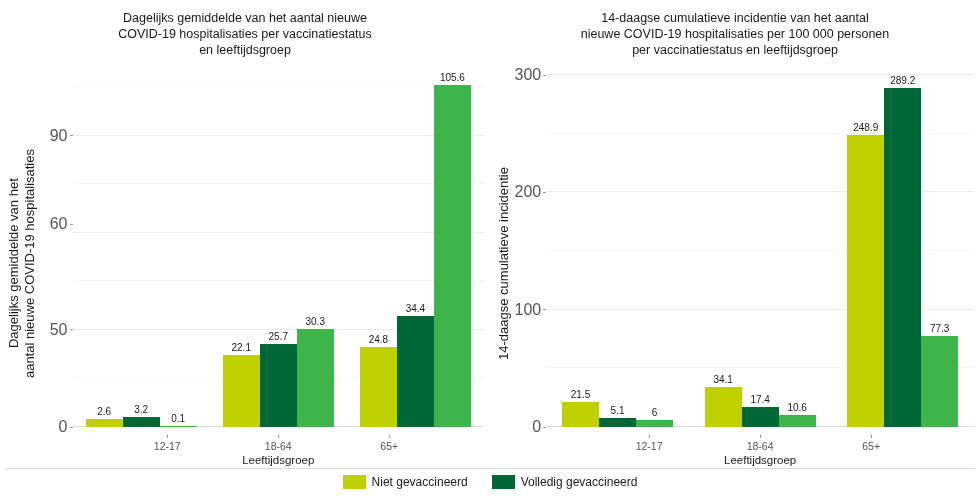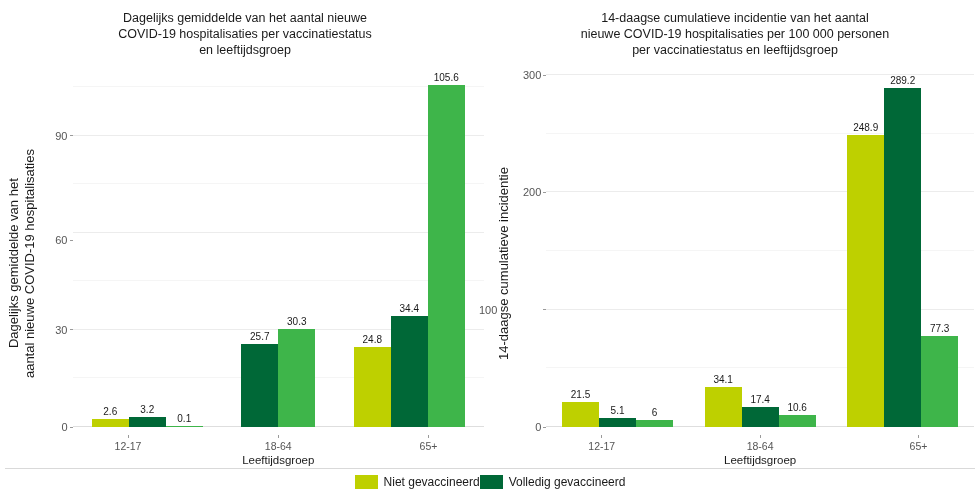--- a/index.html
+++ b/index.html
@@ -9,40 +9,40 @@
   .charts{display:flex;height:466px}
   .panel{width:490px;display:flex;flex-direction:column;padding-top:10px}
   .title{text-align:center;white-space:pre-line;font-size:12.5px;line-height:1.28;
     color:#1a1a1a;height:52px}
   .body{display:flex;flex:1;padding-left:6px}
   .ylab-col{display:flex;align-items:center;justify-content:center}
   .ylab{writing-mode:vertical-rl;transform:rotate(180deg);white-space:pre-line;
     text-align:center;font-size:13px;color:#1a1a1a;line-height:1.25;max-height:366px}
   .yaxis{position:relative;width:34px;height:366px;flex:none}
   .ytick{position:absolute;right:0;transform:translateY(50%);display:flex;
-    align-items:center;font-size:11px;color:#555}
+    align-items:center;font-size:16px;color:#555}
   .ymark{width:3px;height:1px;background:#9a9a9a;margin-left:2px}
   .plot-col{flex:1;display:flex;flex-direction:column;padding-right:6px}
   .plot{position:relative;height:366px}
   .grid{position:absolute;left:0;right:0;height:1px;background:#ececec}
   .grid.minor{background:#f5f5f5}
   .grid.zero{background:#dedede}
   .groups{position:absolute;left:0;right:0;top:0;bottom:0;display:flex;
     justify-content:space-around;align-items:flex-end}
   .group{display:flex;align-items:flex-end}
   .barwrap{display:flex;flex-direction:column;align-items:center;justify-content:flex-end;width:37px}
   .val{font-size:10px;color:#1a1a1a;margin-bottom:2px;white-space:nowrap}
   .bar{width:37px}
-  .xrow{display:flex;justify-content:space-between;margin-top:8px}
+  .xrow{display:flex;justify-content:center;margin-top:8px}
   .xtick{width:111px;text-align:center;font-size:10.5px;color:#555}
   .xmark{width:1px;height:3px;background:#9a9a9a;margin:0 auto 2px}
   .xlabel{text-align:center;font-size:11.5px;color:#1a1a1a;margin-top:2px}
   .legend-bar{border-top:1px solid #d9d9d9;margin:2px 5px 0 5px;flex:1}
   .legend{display:flex;justify-content:center;align-items:center;padding-top:6px}
-  .legend-item{display:flex;align-items:flex-start;margin:0 0}
+  .legend-item{display:flex;align-items:flex-start;margin:0 12px}
   .swatch{width:23px;height:14px;margin-right:6px}
   .legend-text{font-size:12px;color:#1a1a1a}
 </style>
 </head>
 <body>
 
 <div class="figure">
   <div class="charts">
 
     <div class="panel">
@@ -53,24 +53,24 @@
         <div class="ylab-col">
           <div class="ylab">Dagelijks gemiddelde van het
 aantal nieuwe COVID-19 hospitalisaties</div>
         </div>
         <div class="yaxis">
             <div class="ytick" style="bottom: 0px;">
               <span>0</span>
               <div class="ymark"></div>
             </div>
             <div class="ytick" style="bottom: 97.1681px;">
-              <span>30</span>
-              <div class="ymark"></div>
-            </div>
-            <div class="ytick" style="bottom: 187px;">
+              <span>50</span>
+              <div class="ymark"></div>
+            </div>
+            <div class="ytick" style="bottom: 203px;">
               <span>60</span>
               <div class="ymark"></div>
             </div>
             <div class="ytick" style="bottom: 291.504px;">
               <span>90</span>
               <div class="ymark"></div>
             </div>
           </div>
         <div class="plot-col">
           <div class="plot">
@@ -92,20 +92,24 @@
                     <div class="val">3.2</div>
                     <div class="bar" style="height: 10.3646px; background: rgb(0, 104, 55);"></div>
                   </div>
                   <div class="barwrap">
                     <div class="val">0.1</div>
                     <div class="bar" style="height: 1px; background: rgb(62, 181, 74);"></div>
                   </div>
                 </div>
                 <div class="group">
                   <div class="barwrap">
+                    <div class="val">22.1</div>
+                    <div class="bar" style="height: 71.5805px; background: rgb(190, 208, 0);"></div>
+                  </div>
+                  <div class="barwrap">
                     <div class="val">25.7</div>
                     <div class="bar" style="height: 83.2407px; background: rgb(0, 104, 55);"></div>
                   </div>
                   <div class="barwrap">
                     <div class="val">30.3</div>
                     <div class="bar" style="height: 98.1398px; background: rgb(62, 181, 74);"></div>
                   </div>
                 </div>
                 <div class="group">
                   <div class="barwrap">
@@ -139,21 +143,21 @@
 per vaccinatiestatus en leeftijdsgroep</div>
       <div class="body">
         <div class="ylab-col">
           <div class="ylab">14-daagse cumulatieve incidentie</div>
         </div>
         <div class="yaxis">
             <div class="ytick" style="bottom: 0px;">
               <span>0</span>
               <div class="ymark"></div>
             </div>
-            <div class="ytick" style="bottom: 117.308px; gap: 44px;">
+            <div class="ytick" style="bottom: 117.308px;">
               <span>100</span>
               <div class="ymark"></div>
             </div>
             <div class="ytick" style="bottom: 234.615px;">
               <span>200</span>
               <div class="ymark"></div>
             </div>
             <div class="ytick" style="bottom: 351.923px;">
               <span>300</span>
               <div class="ymark"></div>

